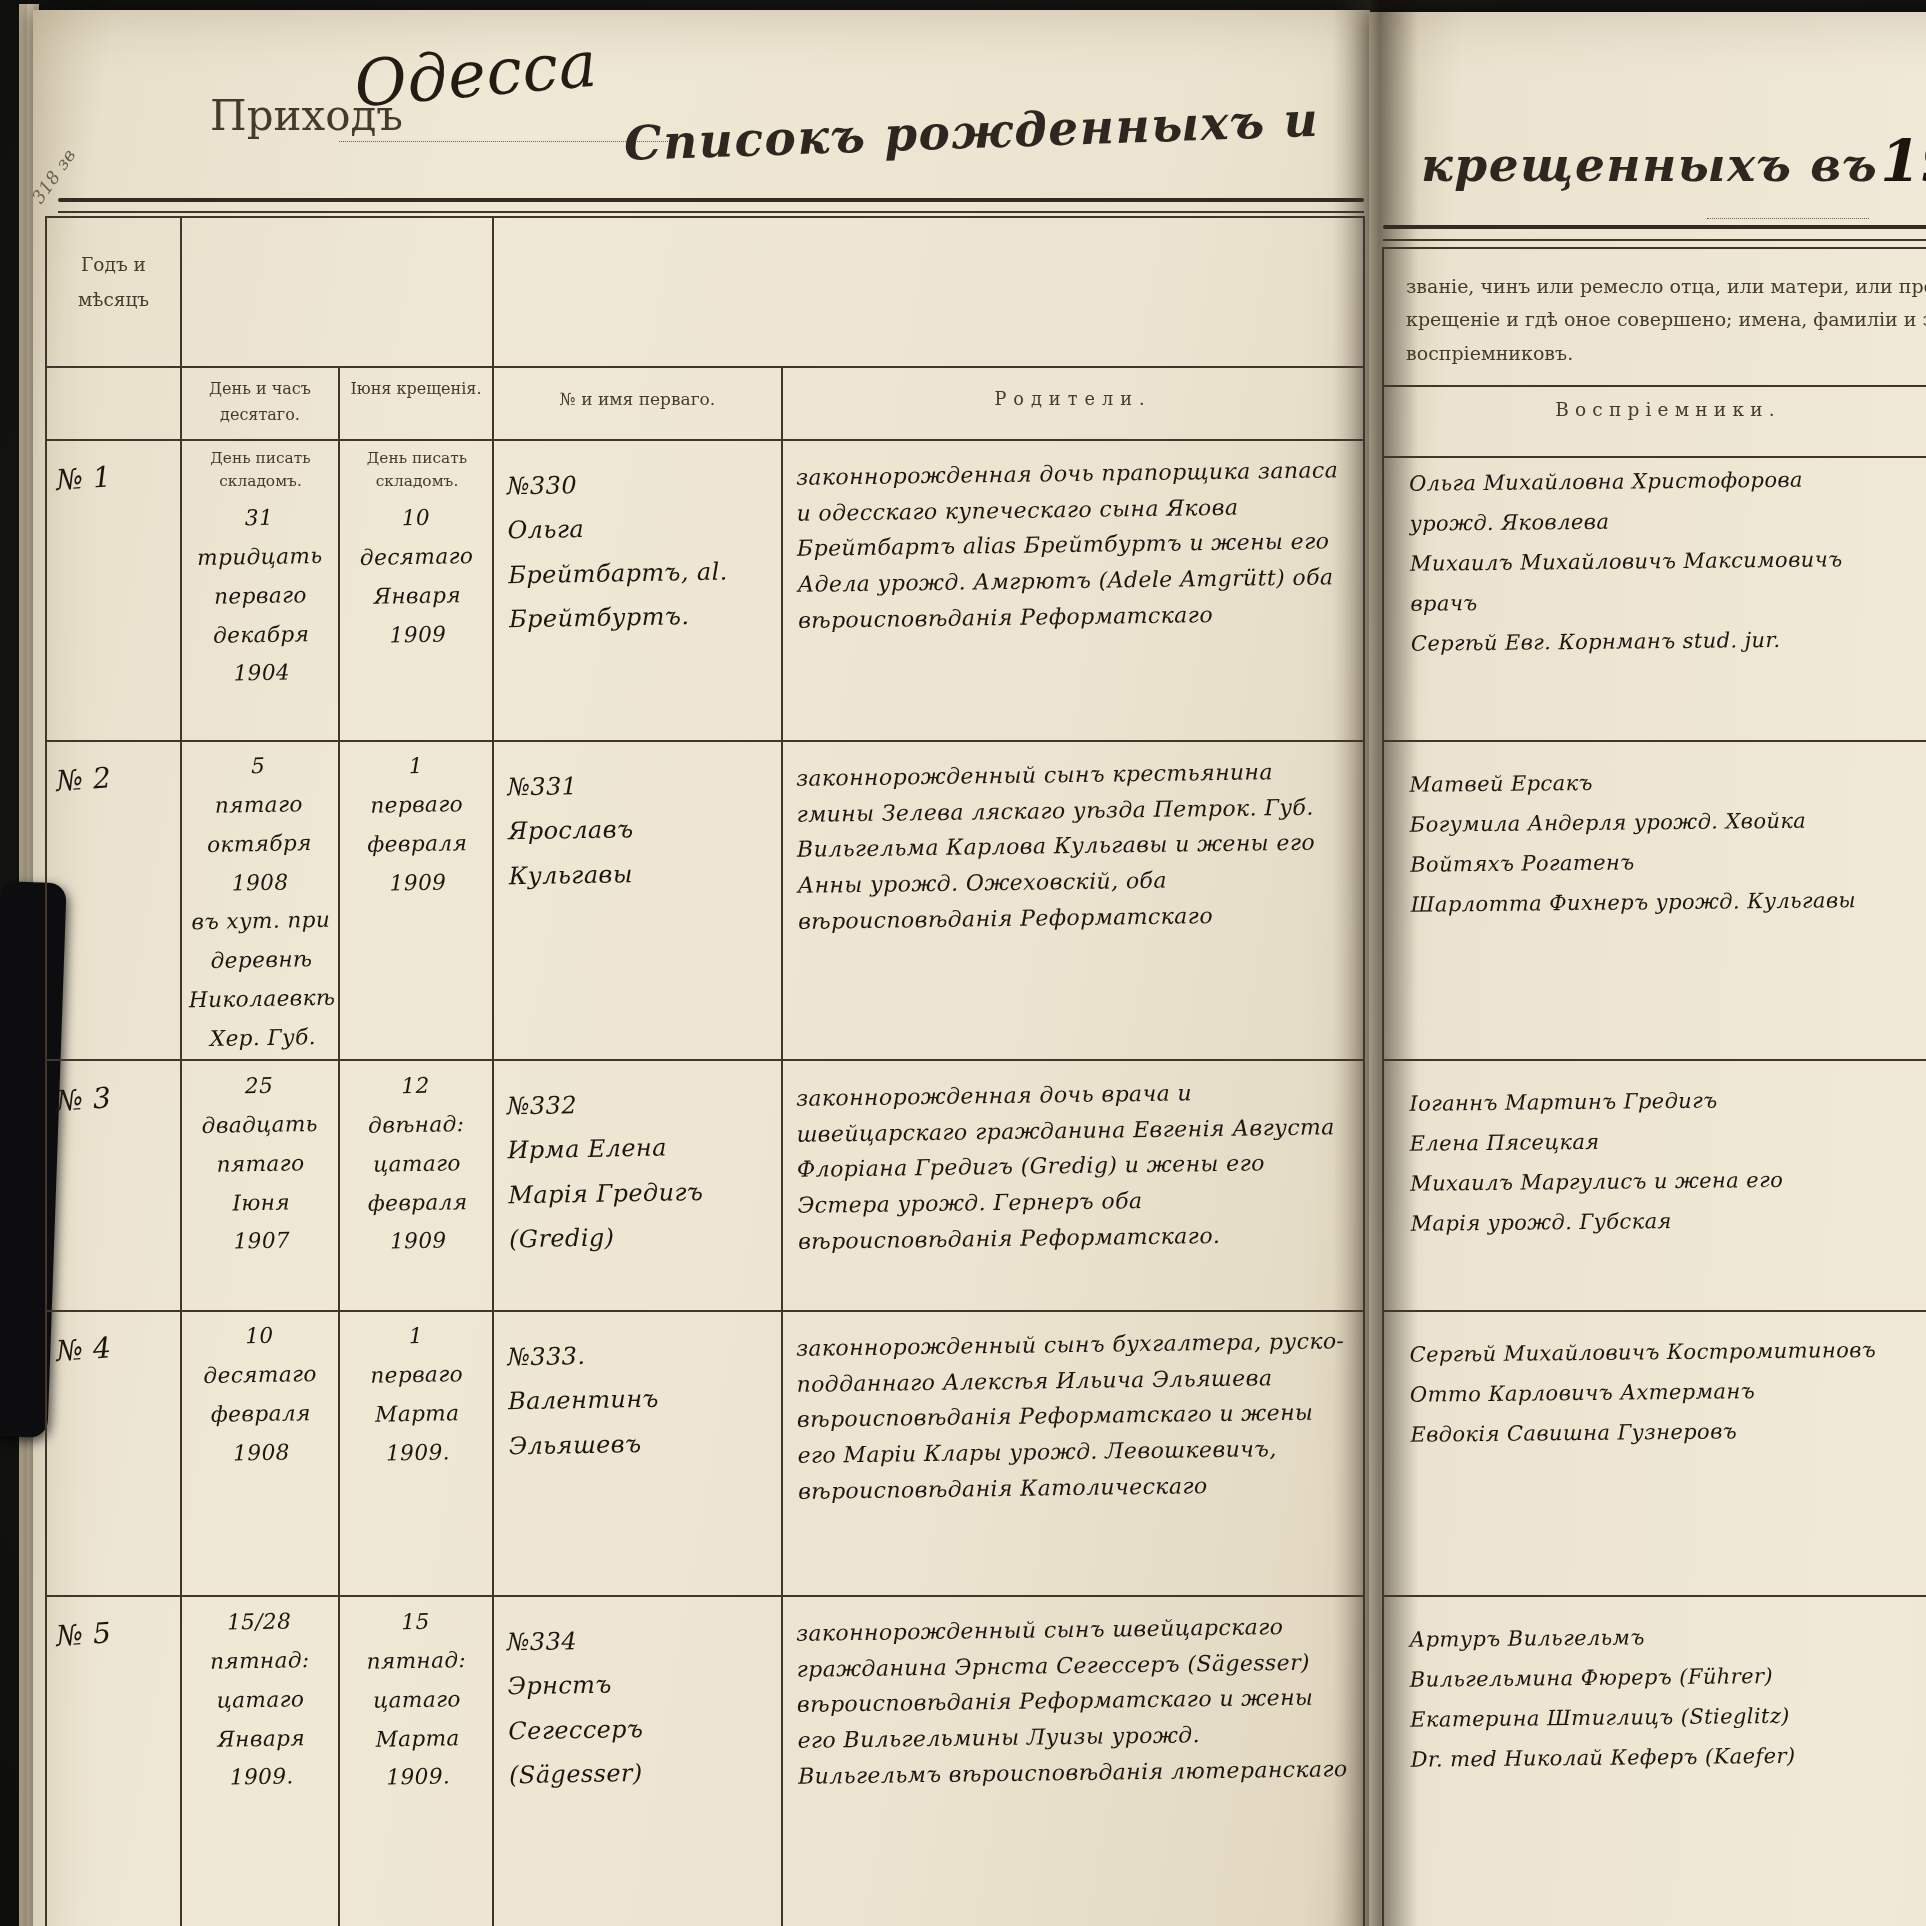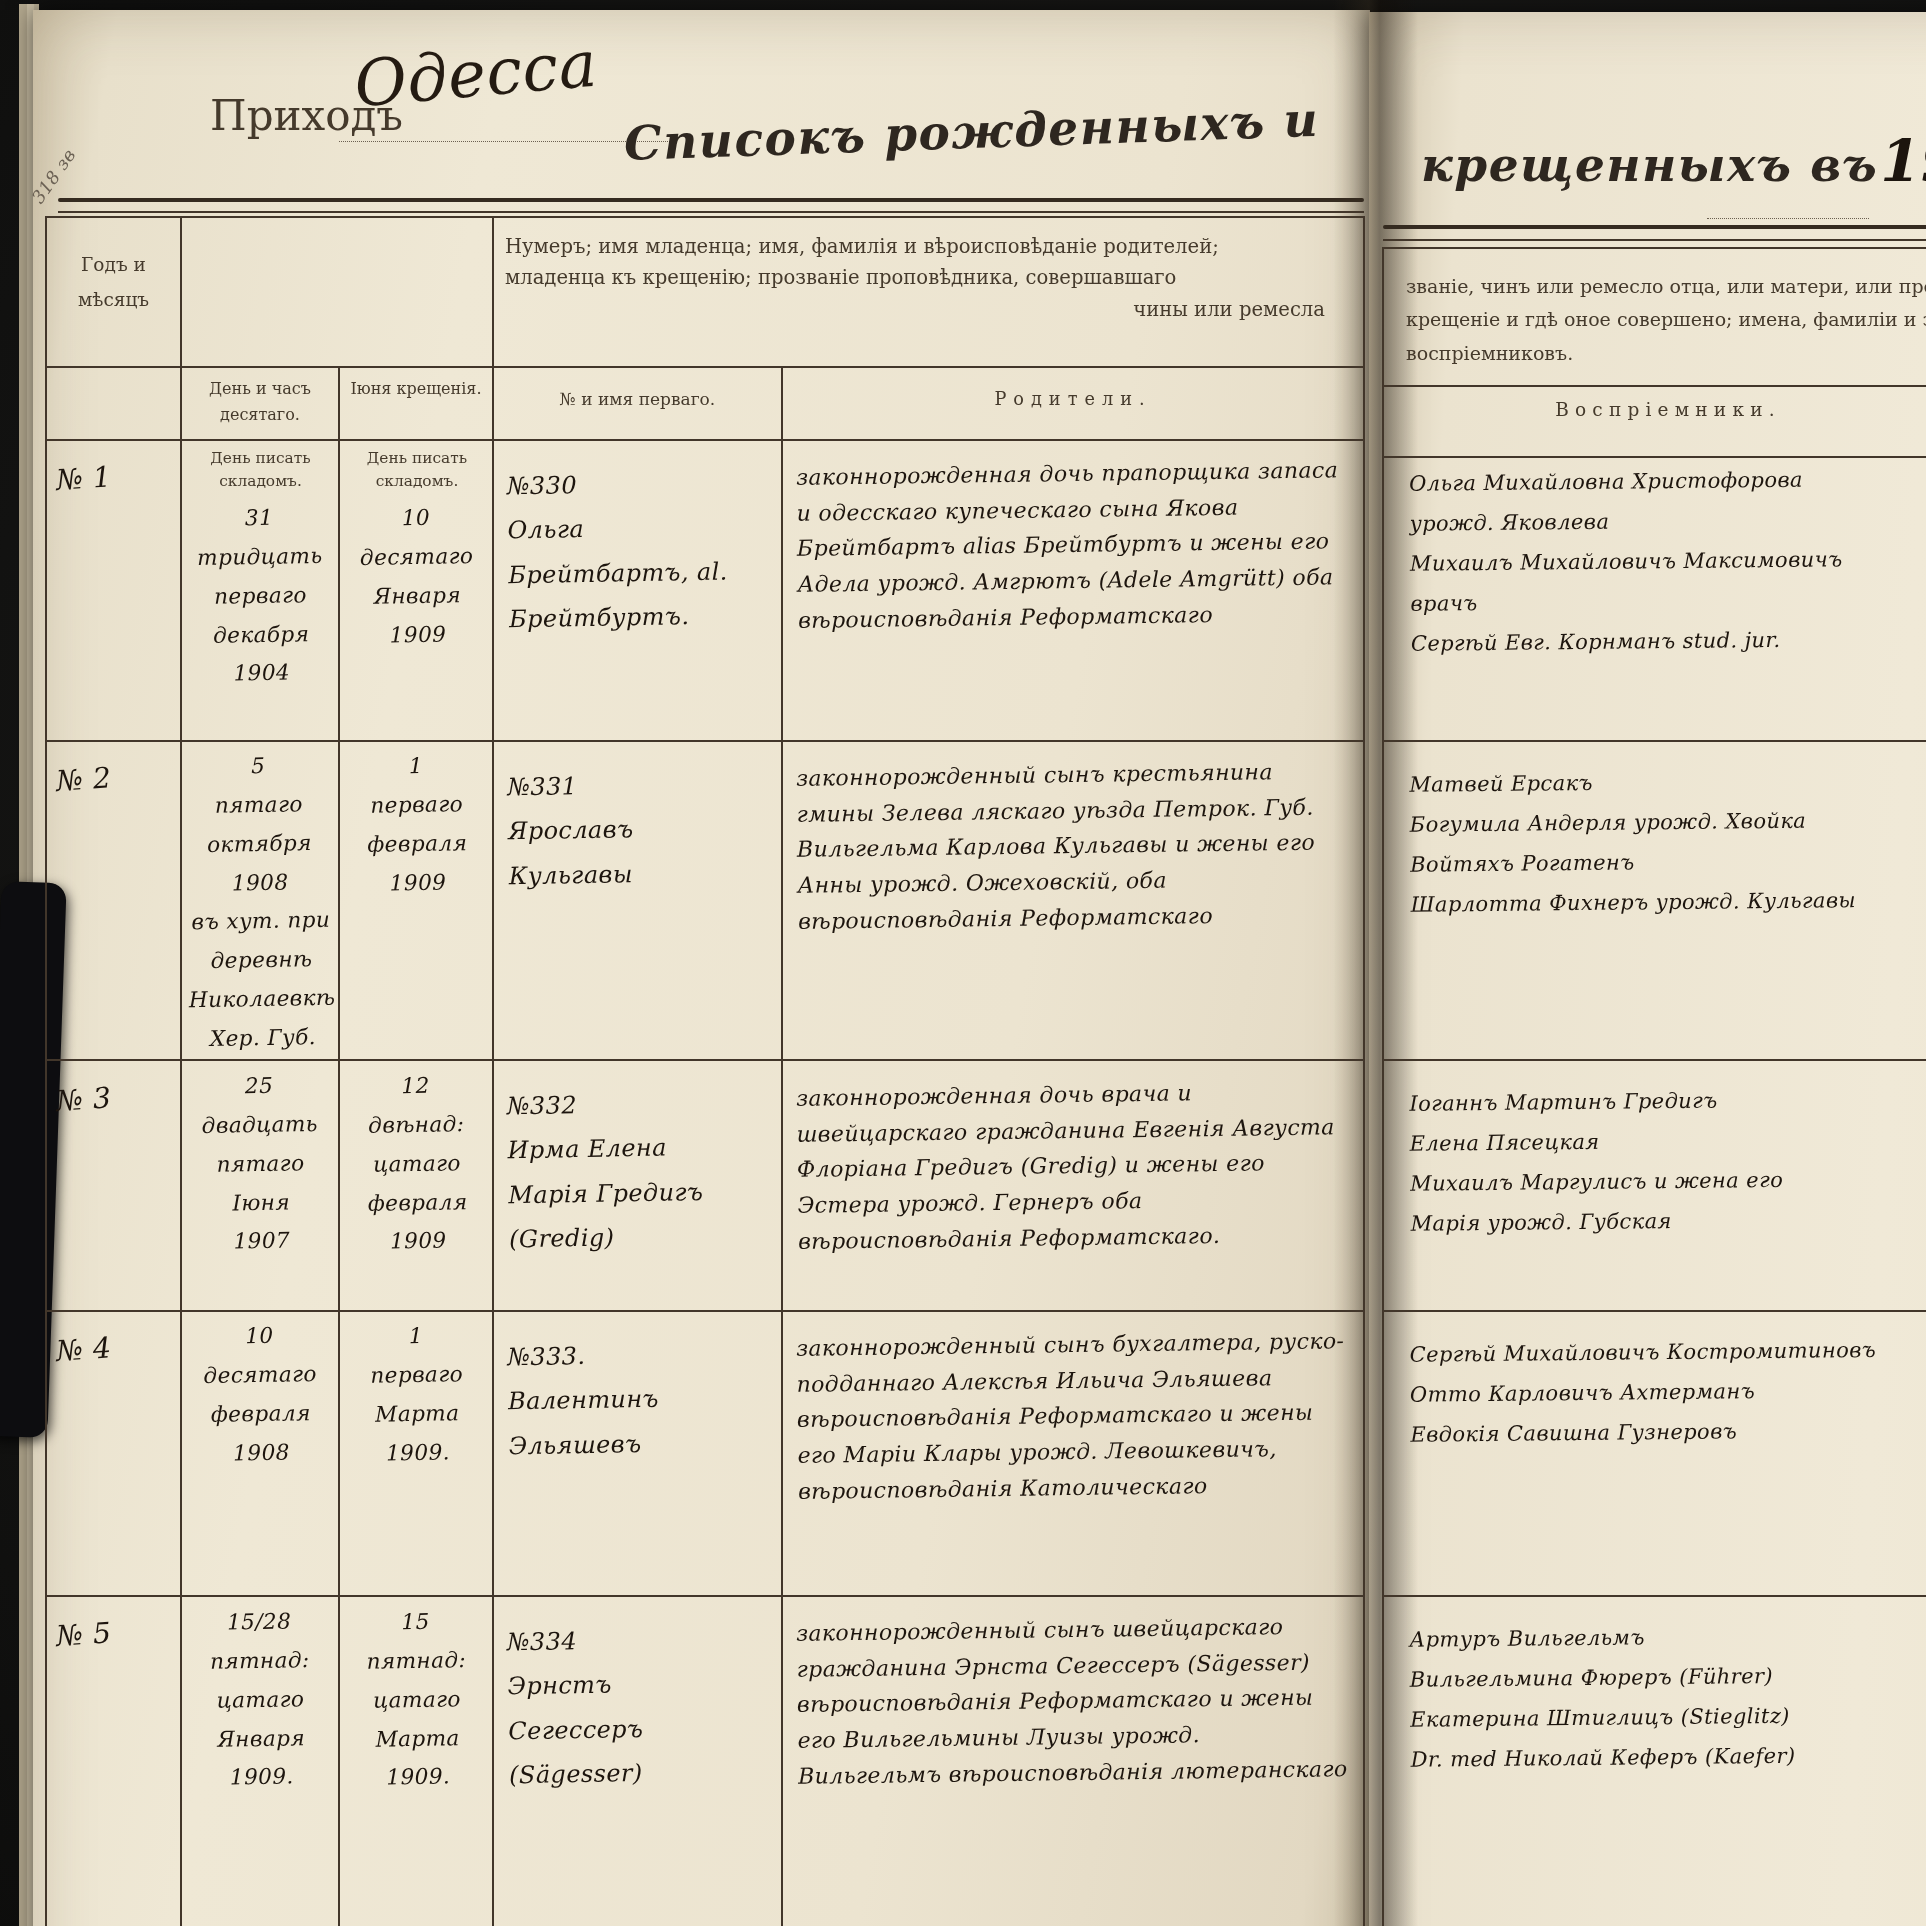--- a/index.html
+++ b/index.html
@@ -54,25 +54,20 @@
   </div>
   <div class="dotted" style="position:absolute;left:1707px;top:216px;width:162px;height:1.5px;"></div>
 
   <div class="rule" style="left:58px;top:198px;width:1306px;height:3.5px;background:#352b20;border-radius:1.9px;"></div>
   <div class="rule" style="left:58px;top:211px;width:1306px;height:1.5px;"></div>
   <div class="rule" style="left:1383px;top:225px;width:1136px;height:3.9px;background:#352b20;border-radius:1.9px;"></div>
   <div class="rule" style="left:1383px;top:239px;width:1136px;height:1.5px;"></div>
 
   <div class="printed center" style="position:absolute;left:50px;top:247px;width:127px;font-size:18.5px;line-height:1.9;white-space:pre-line;">Годъ и мѣсяцъ</div>
 
-  <div style="position:absolute;left:505px;top:231px;width:847px;">
-    <div class="printed" style="font-size:19.6px;line-height:1.6;">Нумеръ; имя младенца; имя, фамилія и вѣроисповѣданіе родителей;</div>
-    <div class="printed" style="font-size:19.6px;line-height:1.6;">младенца къ крещенію; прозваніе проповѣдника, совершавшаго</div>
-    <div class="printed" style="font-size:19.6px;line-height:1.6;text-align:right;padding-right:27px;">чины или ремесла</div>
-  </div>
 
   <div class="printed center" style="position:absolute;left:185px;top:376px;width:150px;font-size:16px;line-height:1.6;">День и часъ десятаго.</div>
   <div class="printed center" style="position:absolute;left:343px;top:376px;width:146px;font-size:16px;line-height:1.6;">Іюня крещенія.</div>
   <div class="printed center" style="position:absolute;left:497px;top:389px;width:281px;font-size:17px;">№ и имя перваго.</div>
   <div class="printed center" style="position:absolute;left:786px;top:389px;width:574px;font-size:17.7px;letter-spacing:7px;">Родители.</div>
 
   <div class="printed" style="position:absolute;left:1406px;top:270px;width:713px;font-size:19px;line-height:1.75;">званіе, чинъ или ремесло отца, или матери, или представившаго Св. крещеніе и гдѣ оное совершено; имена, фамиліи и званія, воспріемниковъ.</div>
 
   <div class="printed center" style="position:absolute;left:1387px;top:399px;width:562px;font-size:18.5px;letter-spacing:6.2px;">Воспріемники.</div>
 

